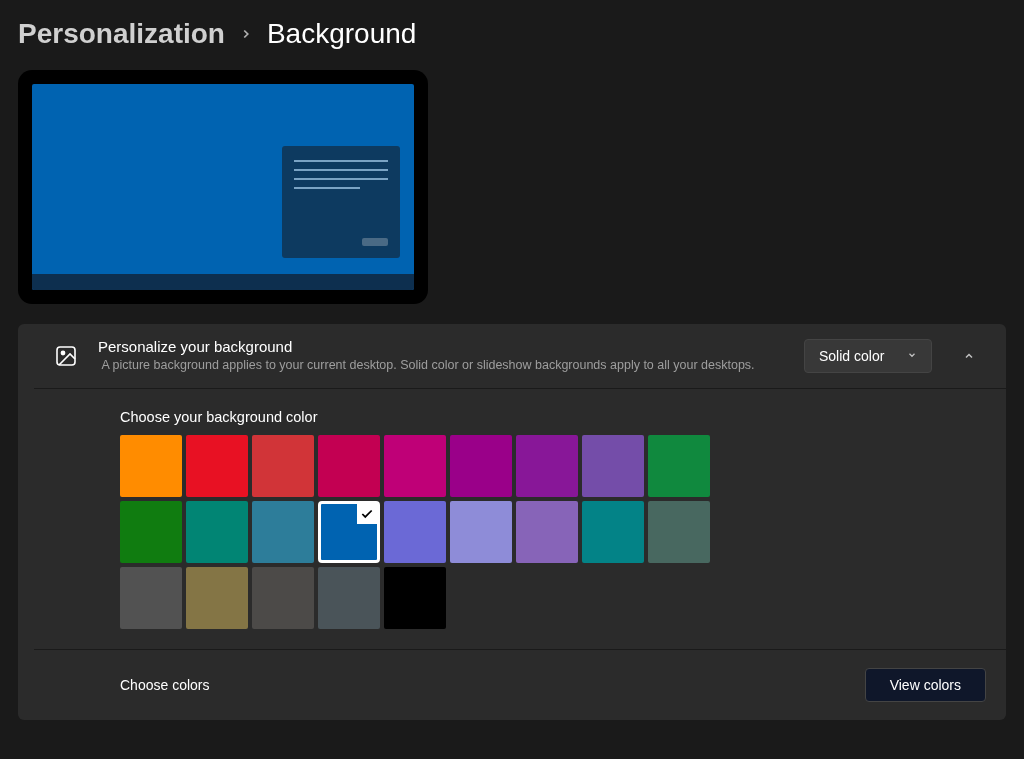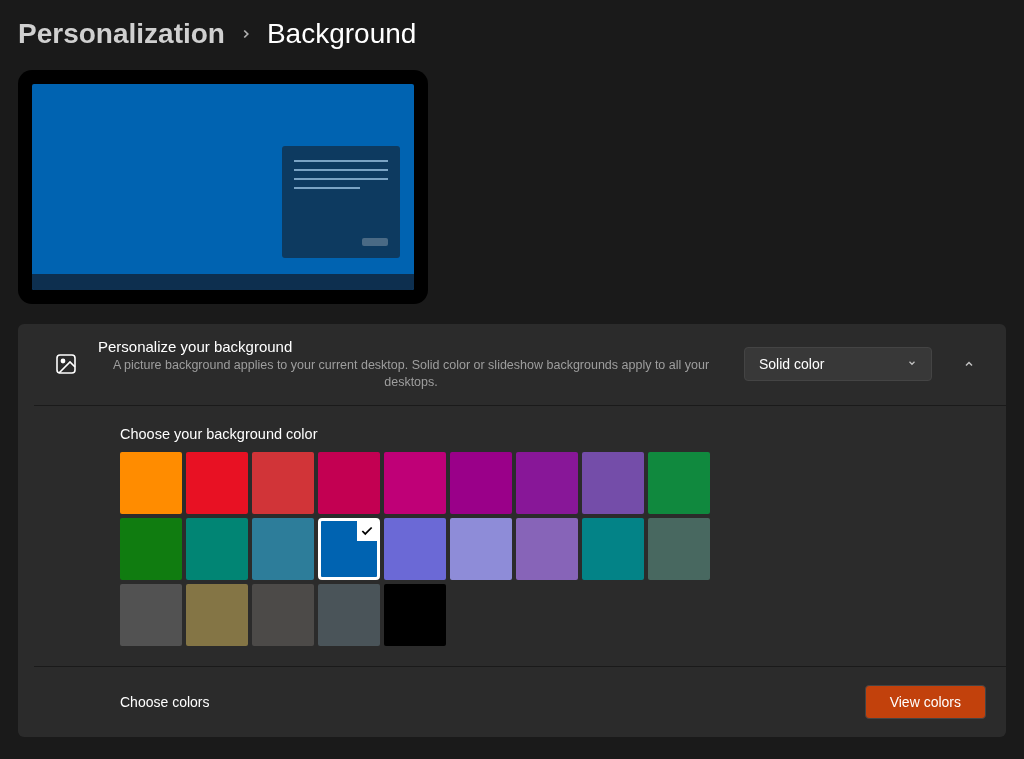--- a/index.html
+++ b/index.html
@@ -122,21 +122,21 @@
       text-align: center;
     }
     .dropdown {
       display: flex;
       align-items: center;
       justify-content: space-between;
       background: #383838;
       border: 1px solid #444444;
       border-radius: 4px;
       padding: 8px 14px;
-      width: 188px;
+      width: 128px;
       cursor: pointer;
       font-size: 14px;
     }
     .dropdown-chevron {
       font-size: 10px;
       color: #c0c0c0;
     }
     .collapse-btn {
       width: 34px;
       height: 34px;
@@ -188,21 +188,21 @@
       justify-content: center;
     }
     .check-badge svg { width: 14px; height: 14px; }
     .custom-row {
       display: flex;
       align-items: center;
       justify-content: space-between;
       padding: 18px 20px 18px 86px;
     }
     .view-btn {
-      background: #c2410c;
+      background: #0f172a;
       border: 1px solid #444444;
       border-radius: 4px;
       padding: 8px 24px;
       color: #ffffff;
       font-size: 14px;
       cursor: pointer;
     }
   </style>
 </head>
 <body>

